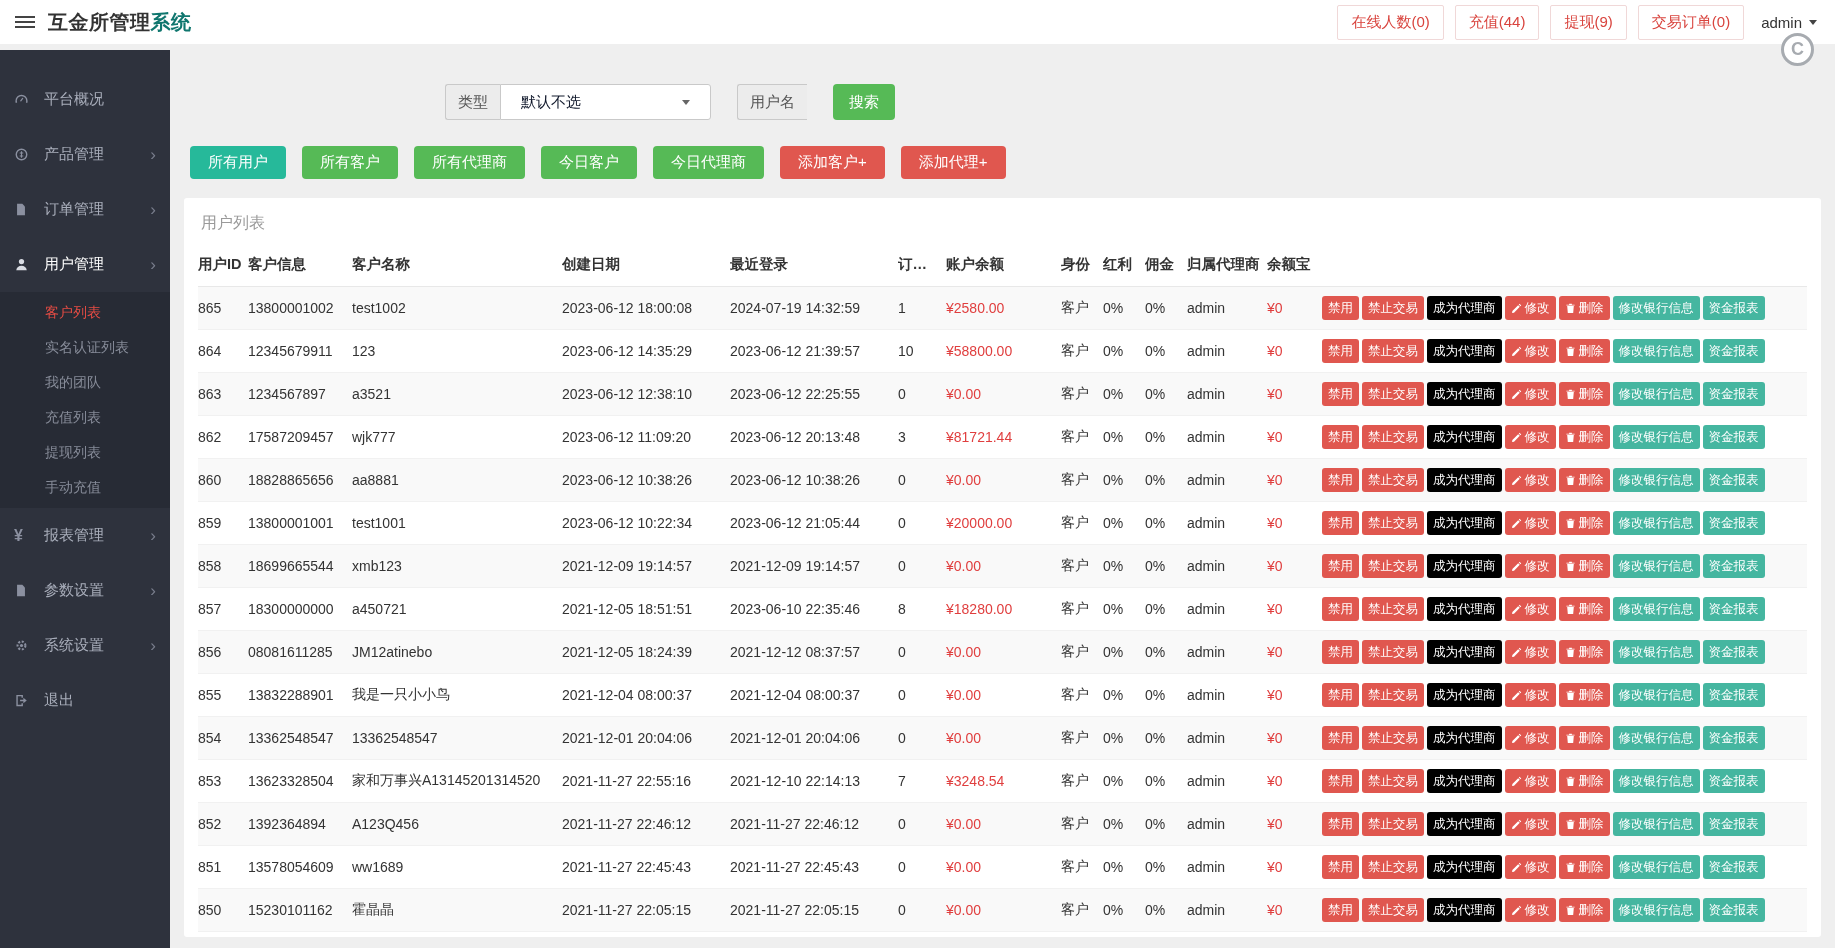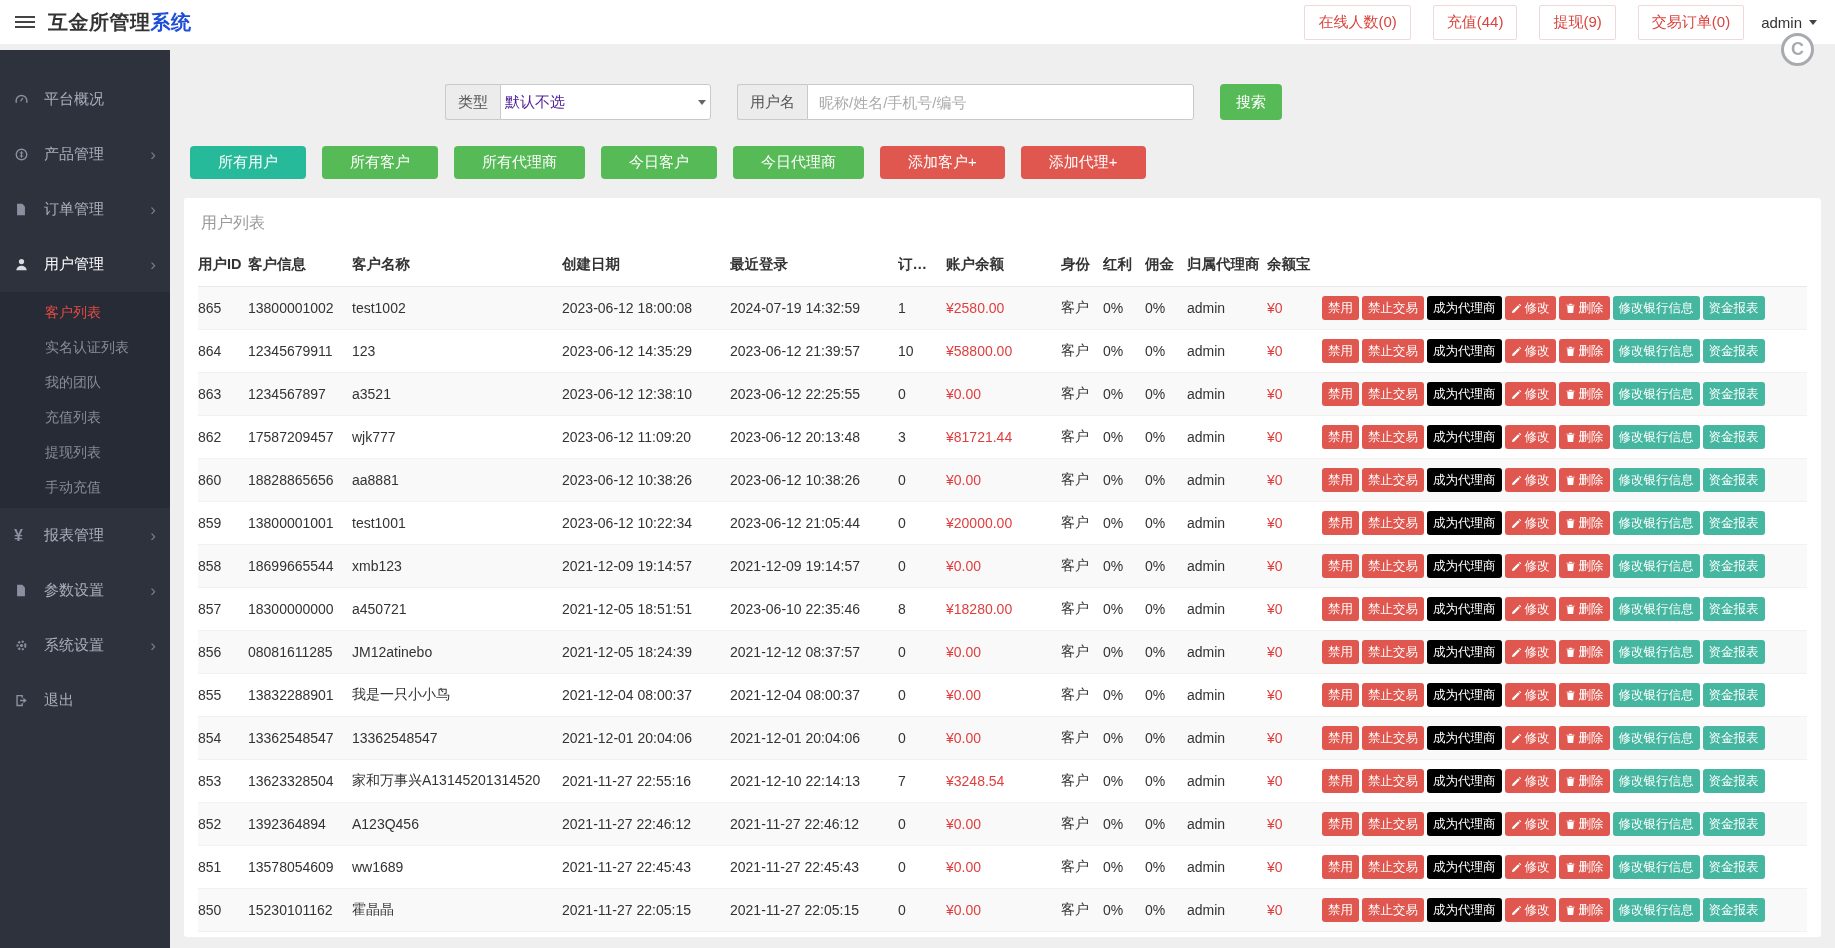--- a/index.html
+++ b/index.html
@@ -4,21 +4,21 @@
 <style>
   * { box-sizing: border-box; margin: 0; padding: 0; }
   html,body { width:1835px; height:948px; overflow:hidden; }
   body { font-family:"Liberation Sans","DejaVu Sans",sans-serif; background:#efefef; color:#333; }
 
   
   .top-header { height:44px; background:#fff; display:flex; align-items:center; position:relative; z-index:2; }
   .hamburger { width:20px; margin:0 13px 0 15px; display:flex; flex-direction:column; gap:3px; cursor:pointer; }
   .hamburger i { display:block; height:2px; background:#444; }
   .brand { font-size:20px; font-weight:bold; color:#333; letter-spacing:.5px; }
-  .brand .accent { color:#1d4ed8; }
+  .brand .accent { color:#0f766e; }
   .header-right { margin-left:auto; display:flex; align-items:center; gap:11px; padding-right:18px; }
   .hnav { color:#d9443e; font-size:15px; padding:7px 13px; background:#fff; border:1px solid #f0d8d8; border-radius:2px; cursor:pointer; white-space:nowrap; }
   .admin-menu { font-size:15px; color:#333; display:flex; align-items:center; gap:7px; cursor:pointer; padding-left:6px; }
   .caret-down { width:0; height:0; border-left:4px solid transparent; border-right:4px solid transparent; border-top:5px solid #444; }
   .float-badge { position:absolute; right:21px; top:33px; width:33px; height:33px; border-radius:50%;
     border:3px solid #a7abb0; color:#a7abb0; background:#fff; display:flex; align-items:center; justify-content:center;
     font-size:18px; font-weight:bold; z-index:5; cursor:pointer; }
 
   
   .body-row { display:flex; height:904px;margin-top:6px; }
@@ -36,30 +36,30 @@
   .sub-item.active { color:#e64c44; }
 
   
   .main { flex:1; overflow:hidden; }
 
   .filter-row { display:flex; align-items:flex-start; padding:34px 0 18px 275px; gap:26px; }
   .fgroup { display:flex; height:36px; }
   .flabel { background:#ececec; border:1px solid #c9c9c9; border-right:none; display:flex; align-items:center;
     padding:0 12px; font-size:15px; color:#555; border-radius:3px 0 0 3px; white-space:nowrap; }
   .fselect { width:211px; border:1px solid #c9c9c9; background:#fff; display:flex; align-items:center;
-    justify-content:space-between; padding:0 4px; font-size:15px; color:#4c1d95; border-radius:0 3px 3px 0; cursor:pointer; }
+    justify-content:space-between; padding:0 20px; font-size:15px; color:#0f172a; border-radius:0 3px 3px 0; cursor:pointer; }
   .fselect .caret-down { border-top-color:#666; }
   .finput { width:387px; border:1px solid #c9c9c9; padding:0 11px; font-size:15px; color:#333;
     border-radius:0 3px 3px 0; outline:none; background:#fff; }
   .finput::placeholder { color:#ababab; }
   .search-btn { height:36px; padding:0 16px; background:#56ba56; border:none; border-radius:4px;
     color:#fff; font-size:15px; cursor:pointer; }
 
   .quick-row { display:flex; gap:16px; padding:8px 0 0 20px; }
-  .qbtn { height:33px; padding:0 28px; border:none; border-radius:4px; color:#fff; font-size:15px; cursor:pointer; white-space:nowrap;text-align:right; }
+  .qbtn { height:33px; padding:0 18px; border:none; border-radius:4px; color:#fff; font-size:15px; cursor:pointer; white-space:nowrap;text-align:right; }
   .qbtn.teal  { background:#26b99a; }
   .qbtn.green { background:#56ba56; }
   .qbtn.red   { background:#e0574f; }
 
   
   .panel { background:#fff; margin:19px 14px 0 14px; border-radius:3px; }
   .panel-title { color:#9a9a9a; font-size:16px; padding:15px 17px 9px; }
   .table { padding:0 14px 5px; }
   .t-row { display:grid; grid-template-columns:50px 104px 210px 168px 168px 48px 115px 42px 42px 42px 80px 55px 1fr;
     align-items:center; min-height:43px; border-bottom:1px solid #f1f1f1; }
@@ -86,21 +86,21 @@
 <header class="top-header">
   <div class="hamburger">
       <i></i>
       <i></i>
       <i></i>
     </div>
   <div class="brand">
     <span>互金所管理</span><span class="accent">系统</span>
   </div>
   <div class="header-right">
-    <div id="header-nav" style="display:flex;gap:22px;">
+    <div id="header-nav" style="display:flex;gap:11px;">
         <div class="hnav">在线人数(0)</div>
         <div class="hnav">充值(44)</div>
         <div class="hnav">提现(9)</div>
         <div class="hnav">交易订单(0)</div>
       </div>
     <div class="admin-menu">
       <span>admin</span>
       <span class="caret-down"></span>
     </div>
   </div>
@@ -196,21 +196,20 @@
     <div class="filter-row">
       <div class="fgroup">
         <span class="flabel">类型</span>
         <div class="fselect">
           <span>默认不选</span>
           <span class="caret-down"></span>
         </div>
       </div>
       <div class="fgroup">
         <span class="flabel">用户名</span>
-        <input class="finput" type="text" placeholder="昵称/姓名/手机号/编号" style="">
       </div>
       <button class="search-btn">搜索</button>
     </div>
 
     <div class="quick-row" id="quick-row">
         <button class="qbtn teal">所有用户</button>
         <button class="qbtn green">所有客户</button>
         <button class="qbtn green">所有代理商</button>
         <button class="qbtn green">今日客户</button>
         <button class="qbtn green">今日代理商</button>

